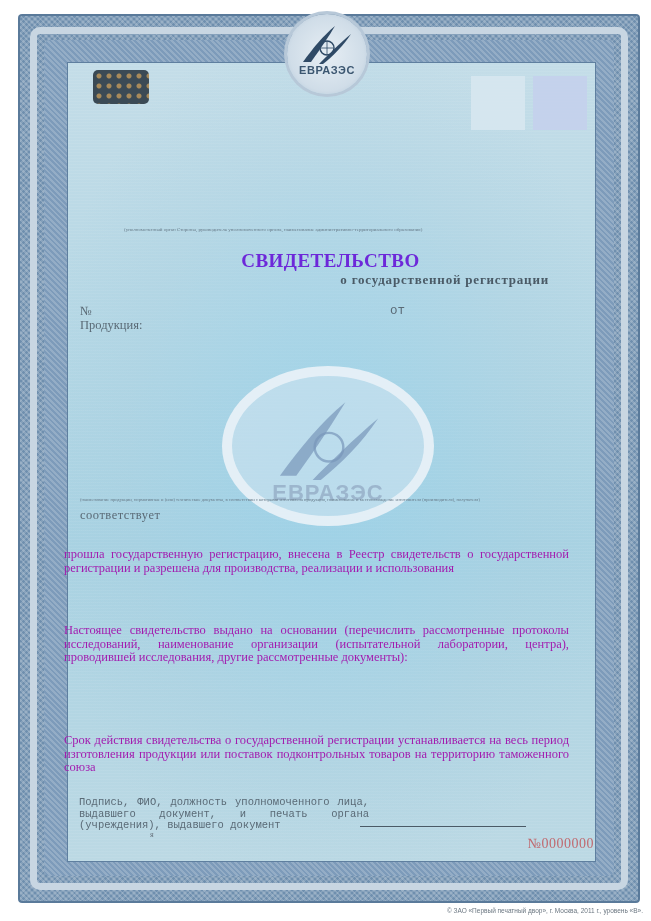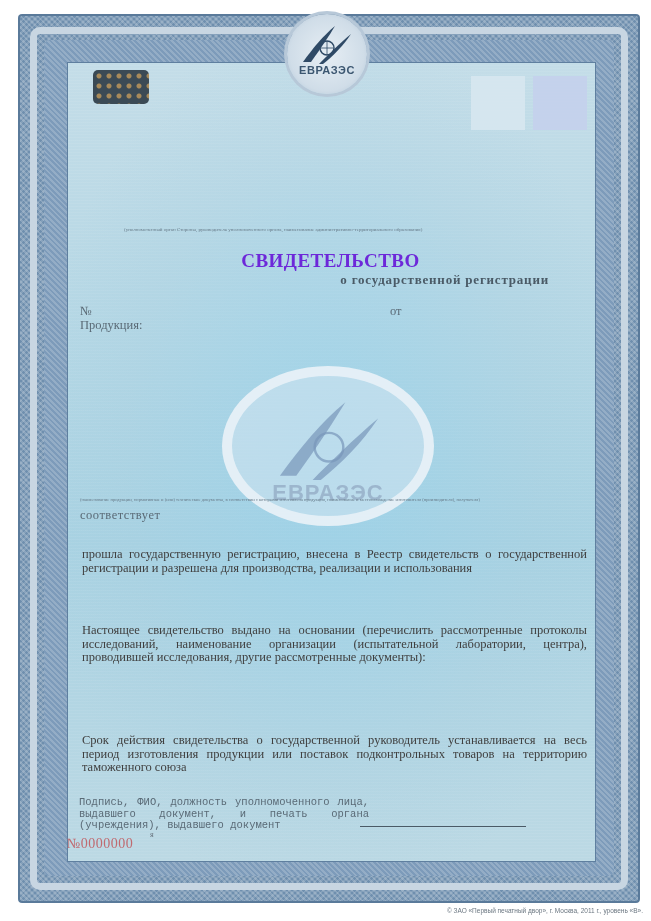--- a/index.html
+++ b/index.html
@@ -94,36 +94,36 @@
     font-weight: bold; font-size: 19px; color: #6d28d9; letter-spacing: 0.5px;
   }
   .subtitle {
     position: absolute; left: 67px; top: 272px; width: 482px; text-align: right;
     font-weight: bold; font-size: 13px; color: #4a5a66; letter-spacing: 0.8px;
   }
   .label {
     position: absolute; font-size: 12.5px; color: #5a6a76;
   }
   .para {
-    position: absolute; left: 82px; width: 505px;
-    font-size: 12.5px; line-height: 13.5px; color: #404040;
+    position: absolute; left: 64px; width: 505px;
+    font-size: 12.5px; line-height: 13.5px; color: #a21caf;
     text-align: justify; text-align-last: left;
   }
   .sign-label {
     position: absolute; left: 79px; top: 797px; width: 290px;
     font-size: 10.5px; line-height: 11.5px; color: #5a6a76;
     text-align: justify;
     font-family: Liberation Mono, monospace;
   }
   .sign-line {
     position: absolute; left: 360px; top: 826px; width: 166px; height: 0;
     border-top: 1px solid #4a5a66;
   }
   .serial {
-    position: absolute; left: 67px; top: 836px; width: 527px; text-align: left;
+    position: absolute; left: 67px; top: 836px; width: 527px; text-align: right;
     font-size: 14px; color: #c06a70; letter-spacing: 0.5px;
   }
   .footer {
     position: absolute; right: 8px; top: 907px;
     font-family: "Liberation Sans", "DejaVu Sans", sans-serif;
     font-size: 6.5px; color: #6a7680; white-space: nowrap;
   }
   .stray-mark {
     position: absolute; font-size: 8px; color: #6a7680;
   }
@@ -161,29 +161,29 @@
 
 <div class="header-block">
 </div>
 
 <div class="caption-small" style="left:124px; top:227px;">(уполномоченный орган Стороны, руководитель уполномоченного органа, наименование административно-территориального образования)</div>
 
 <div class="title">СВИДЕТЕЛЬСТВО</div>
 <div class="subtitle">о государственной регистрации</div>
 
 <div class="label" style="left:80px; top:304px;">№</div>
-<div class="label" style="left:390px; top:304px;">от</div>
+<div class="label" style="left:390px; top:304px;font-family:Liberation Mono, monospace;">от</div>
 <div class="label" style="left:80px; top:318px;">Продукция:</div>
 
 <div class="caption-small" style="left:80px; top:497px; font-size:4.6px;">(наименование продукции, нормативные и (или) технические документы, в соответствии с которыми изготовлена продукция, наименование и местонахождение изготовителя (производителя), получателя)</div>
 <div class="label" style="left:80px; top:508px; letter-spacing:0.5px;">соответствует</div>
 
 <div class="para" style="top:548px;">прошла государственную регистрацию, внесена в Реестр свидетельств о государственной регистрации и разрешена для производства, реализации и использования</div>
 <div class="para" style="top:624px;">Настоящее свидетельство выдано на основании (перечислить рассмотренные протоколы исследований, наименование организации (испытательной лаборатории, центра), проводившей исследования, другие рассмотренные документы):</div>
-<div class="para" style="top:734px;">Срок действия свидетельства о государственной руководитель устанавливается на весь период изготовления продукции или поставок подконтрольных товаров на территорию таможенного союза</div>
+<div class="para" style="top:734px;">Срок действия свидетельства о государственной регистрации устанавливается на весь период изготовления продукции или поставок подконтрольных товаров на территорию таможенного союза</div>
 
 <div class="sign-label">Подпись, ФИО, должность уполномоченного лица, выдавшего документ, и печать органа (учреждения), выдавшего документ</div>
 <div class="stray-mark" style="left:150px; top:830px;">я</div>
 <div class="sign-line"></div>
 
 <div class="serial">№0000000</div>
 
 <div class="footer">© ЗАО «Первый печатный двор», г. Москва, 2011 г., уровень «В».</div>
 
 </body></html>

